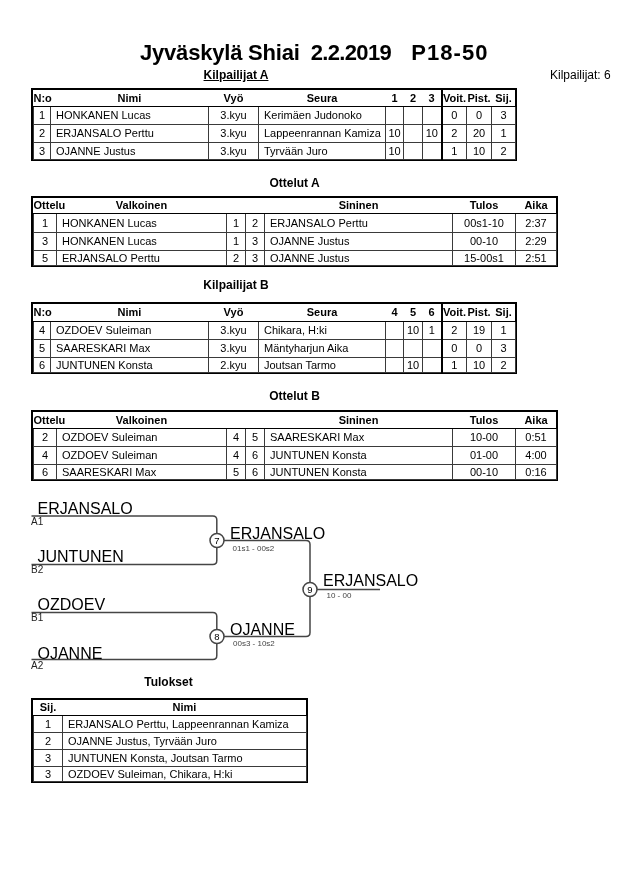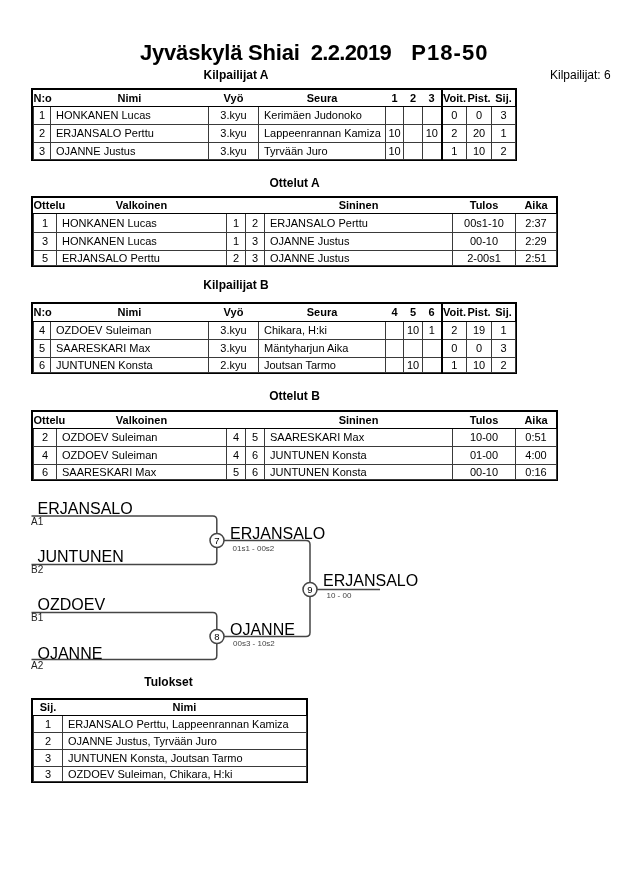--- a/index.html
+++ b/index.html
@@ -18,21 +18,21 @@
 .blbl { position:absolute; font-size:16px; line-height:11px; white-space:nowrap; }
 .slbl { position:absolute; font-size:10px; line-height:10px; color:#222; white-space:nowrap; }
 .sc { position:absolute; font-size:8px; line-height:8px; color:#444; white-space:nowrap; }
 </style>
 </head>
 <body>
 
 <div class="abs" style="left:140px; top:42px; font-size:22px; line-height:22px; font-weight:bold; letter-spacing:-0.2px; white-space:nowrap;">Jyväskylä Shiai<span style="margin-left:11px; letter-spacing:-0.65px;">2.2.2019</span><span style="margin-left:20px; letter-spacing:1.1px;">P18-50</span></div>
 <div class="abs" style="left:550px; top:70px; font-size:12px; line-height:10px;">Kilpailijat: 6</div>
 
-<div class="h2" style="left:0; top:69px; width:472px; text-align:center;">Kilpailijat A</div>
+<div class="h2" style="left:0; top:69px; width:472px; text-align:center;text-decoration:underline;">Kilpailijat A</div>
 
 <div class="tbox" style="left:31px; top:88px; width:486px; height:73px;">
 <table>
 <colgroup>
         <col style="width:17px">
         <col style="width:158px">
         <col style="width:50px">
         <col style="width:127px">
         <col style="width:18px">
         <col style="width:19px">
@@ -134,21 +134,21 @@
           <td class="l">OJANNE Justus</td>
           <td class="c">00-10</td>
           <td class="c">2:29</td>
         </tr>
 <tr style="height:15px;">
           <td class="c">5</td>
           <td class="l">ERJANSALO Perttu</td>
           <td class="c">2</td>
           <td class="c">3</td>
           <td class="l">OJANNE Justus</td>
-          <td class="c">2-00s1</td>
+          <td class="c">15-00s1</td>
           <td class="c">2:51</td>
         </tr>
 </tbody>
     </table>
 </div>
 
 <div class="h2" style="left:0; top:279px; width:472px; text-align:center;">Kilpailijat B</div>
 
 <div class="tbox" style="left:31px; top:302px; width:486px; height:72px;">
 <table>

